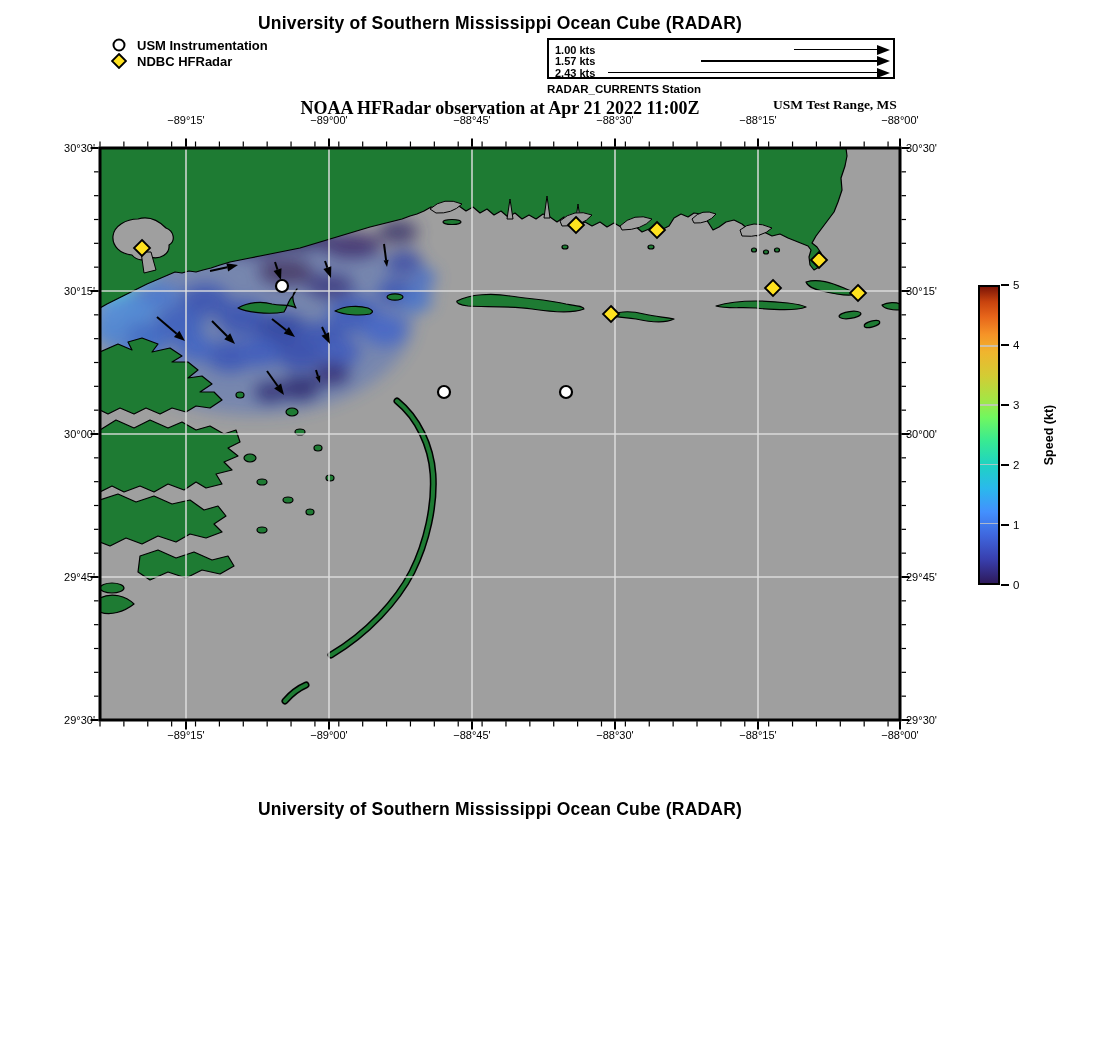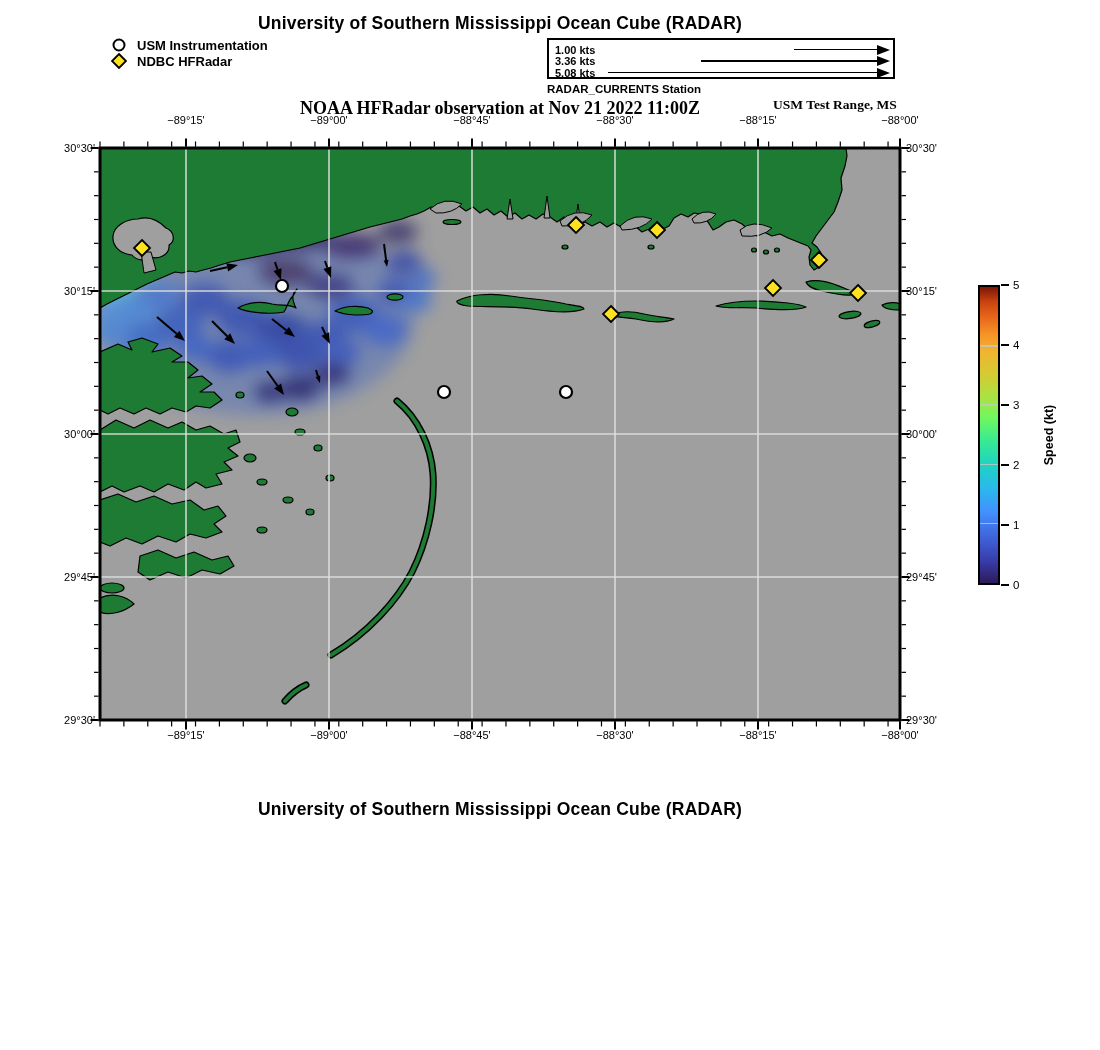--- a/index.html
+++ b/index.html
@@ -55,30 +55,30 @@
         <path d="M8,1 L15,8 L8,15 L1,8 Z" fill="#ffe21f" stroke="#000" stroke-width="1.8"></path>
       </svg>
       <span class="lbl">NDBC HFRadar</span>
     </div>
   </div>
 
   <div class="vectorbox" id="vectorbox">
       <div class="vrow-label" style="top: 3.5px; text-align: center;">1.00 kts</div>
       <div class="vrow-line" style="left: 245px; top: 8.7px; width: 85px; height: 1.6px;"></div>
       <div class="vrow-head" style="left: 328px; top: 4.5px;"></div>
-      <div class="vrow-label" style="top: 15px;">3.36 kts</div>
+      <div class="vrow-label" style="top: 15px;">1.57 kts</div>
       <div class="vrow-line" style="left: 152px; top: 20.2px; width: 178px; height: 1.6px;"></div>
       <div class="vrow-head" style="left: 328px; top: 16px;"></div>
-      <div class="vrow-label" style="top: 26.5px;">5.08 kts</div>
+      <div class="vrow-label" style="top: 26.5px;">2.43 kts</div>
       <div class="vrow-line" style="left: 59px; top: 31.7px; width: 271px; height: 1.6px;"></div>
       <div class="vrow-head" style="left: 328px; top: 27.5px;"></div>
     </div>
   <div class="vector-caption">RADAR_CURRENTS Station</div>
 
-  <div class="subtitle">NOAA HFRadar observation at Nov 21 2022 11:00Z</div>
+  <div class="subtitle">NOAA HFRadar observation at Apr 21 2022 11:00Z</div>
   <div class="range-label">USM Test Range, MS</div>
 
   <svg id="map-svg" width="1100" height="830" viewBox="0 0 1100 830">
     <defs>
       <clipPath id="mapclip">
           <rect x="100" y="148" width="800" height="572"></rect>
         </clipPath>
       <filter id="blur8" x="-40%" y="-40%" width="180%" height="180%">
         <feGaussianBlur stdDeviation="8"></feGaussianBlur>
       </filter>

